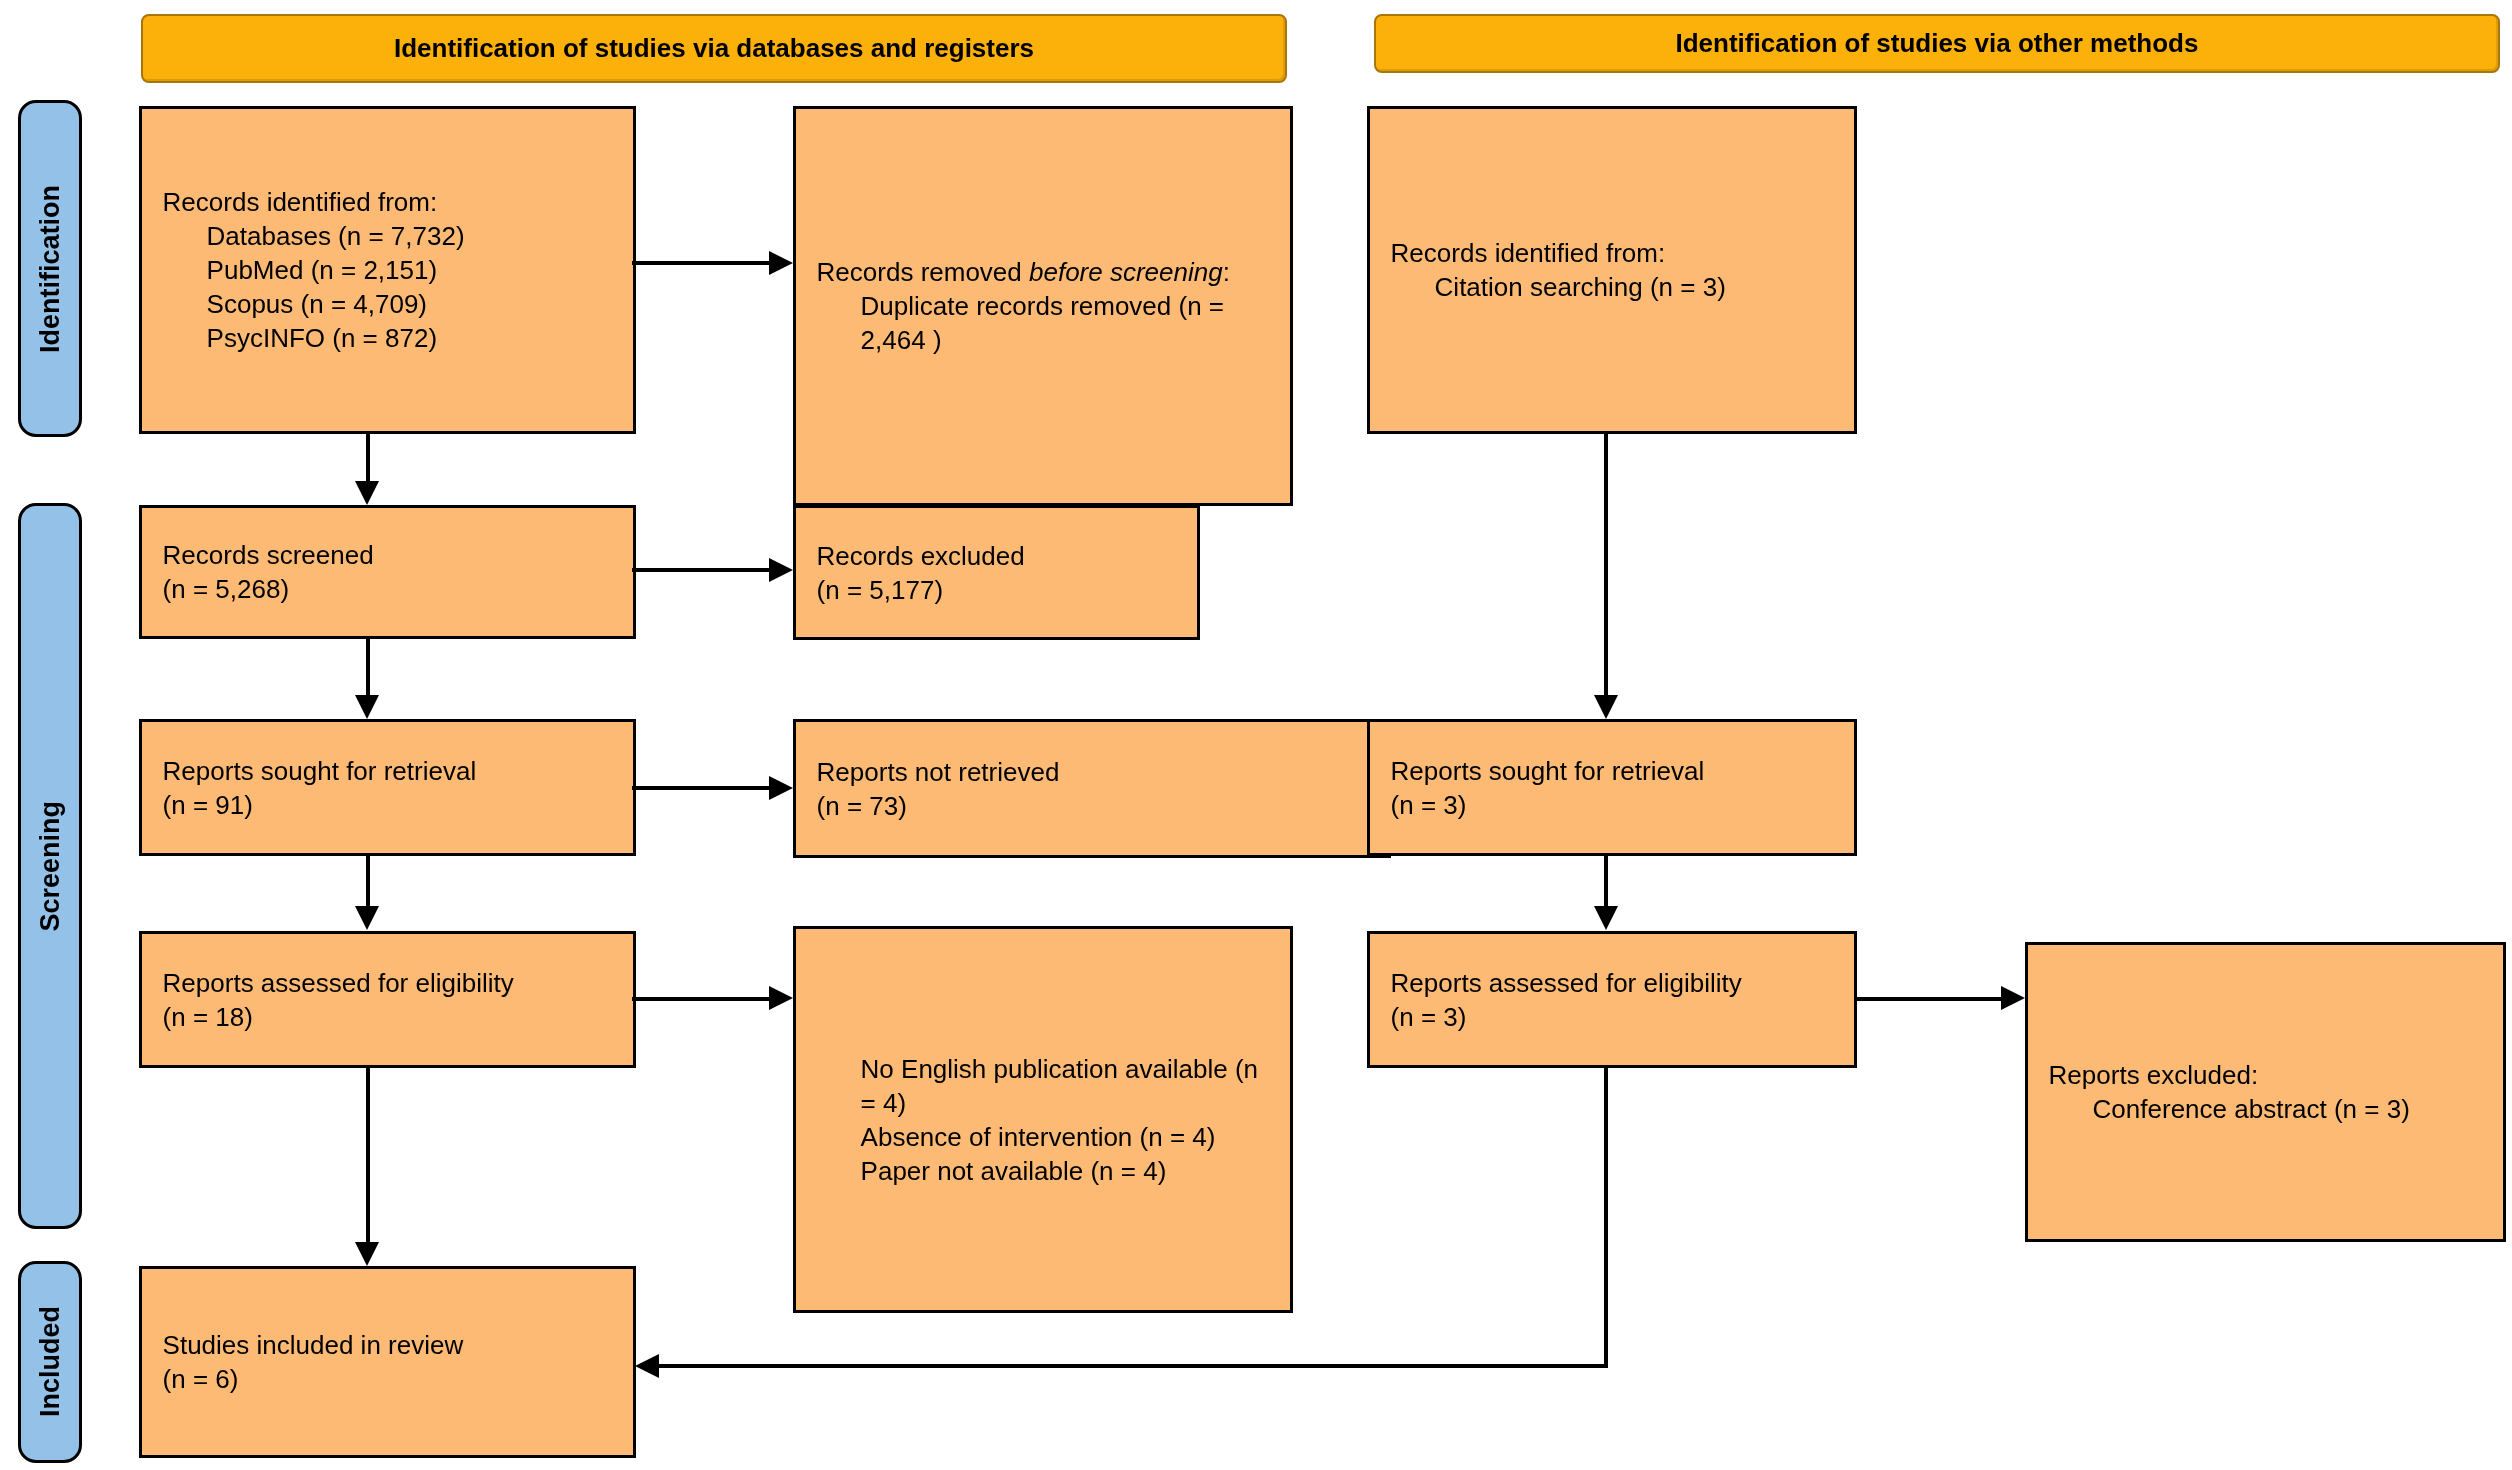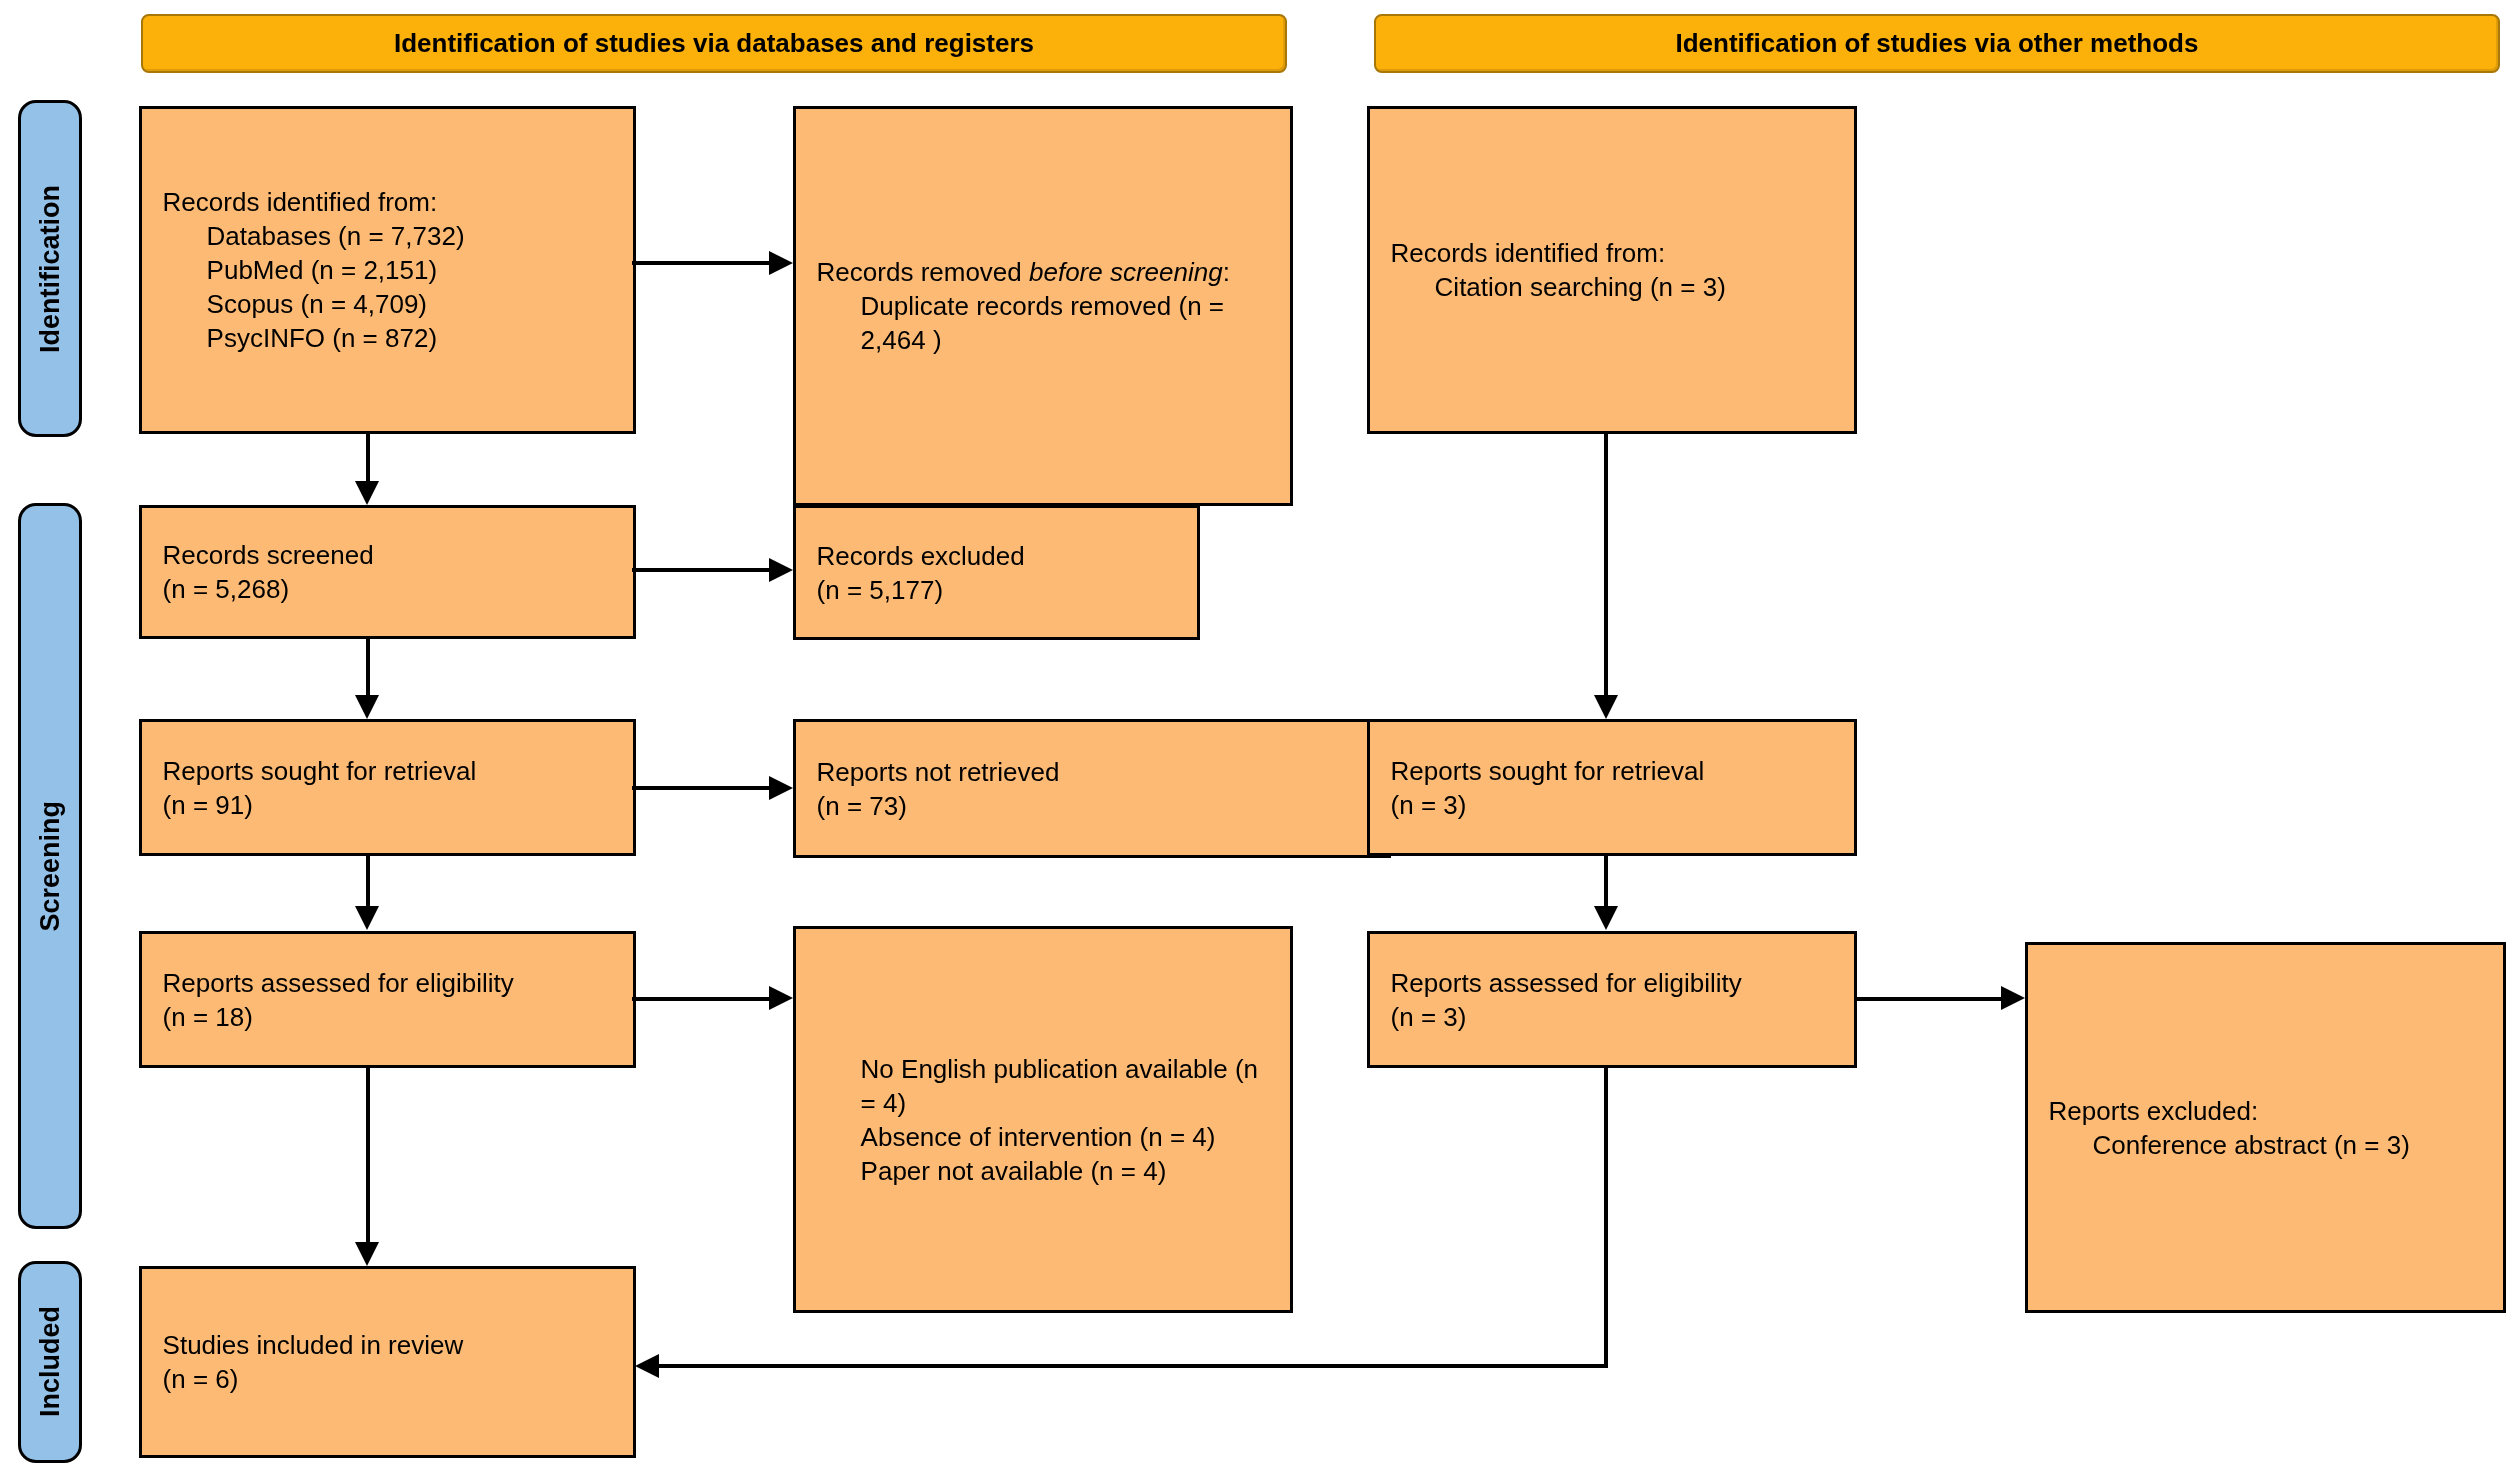--- a/index.html
+++ b/index.html
@@ -45,21 +45,21 @@
   .ah{position:absolute;width:0;height:0;}
   .ah.right{border-top:12.3px solid transparent;border-bottom:12.3px solid transparent;border-left:24.5px solid var(--line_color);}
   .ah.left{border-top:12.3px solid transparent;border-bottom:12.3px solid transparent;border-right:24.5px solid var(--line_color);}
   .ah.down{border-left:12.3px solid transparent;border-right:12.3px solid transparent;border-top:24.5px solid var(--line_color);}
 </style>
 </head>
 <body>
 
 <div id="canvas">
 
-  <div class="banner" style="left:141px;top:14px;width:1146px;height:59px">Identification of studies via databases and registers</div>
+  <div class="banner" style="left:141px;top:14px;width:1146px;height:69px">Identification of studies via databases and registers</div>
   <div class="banner" style="left:1374px;top:14px;width:1126px;height:59px">Identification of studies via other methods</div>
 
   <div class="stage" style="left:18px;top:100px;width:64px;height:337px">
     <span>Identification</span>
   </div>
   <div class="stage" style="left:18px;top:503px;width:64px;height:726px">
     <span>Screening</span>
   </div>
   <div class="stage" style="left:18px;top:1261px;width:64px;height:202px">
     <span>Included</span>
@@ -113,21 +113,21 @@
     </div>
   <div class="box" style="left:1367px;top:719px;width:490px;height:137px">
       <div class="line"><span>Reports sought for retrieval</span></div>
       <div class="line"><span>(n = 3)</span></div>
     </div>
   <div class="box" style="left:1367px;top:931px;width:490px;height:137px">
       <div class="line"><span>Reports assessed for eligibility</span></div>
       <div class="line"><span>(n = 3)</span></div>
     </div>
 
-  <div class="box" style="left:2025px;top:942px;width:481px;height:371px">
+  <div class="box" style="left:2025px;top:942px;width:481px;height:300px">
       <div class="line"><span>Reports excluded:</span></div>
       <div class="line indent"><span>Conference abstract (n = 3)</span></div>
     </div>
 
   <div class="hline" style="left:632px;top:261px;width:139px;height:3.9px"></div>
   <div class="ah right" style="left:769px;top:251px"></div>
 
   <div class="hline" style="left:632px;top:568px;width:139px;height:3.9px"></div>
   <div class="ah right" style="left:769px;top:558px"></div>
 

